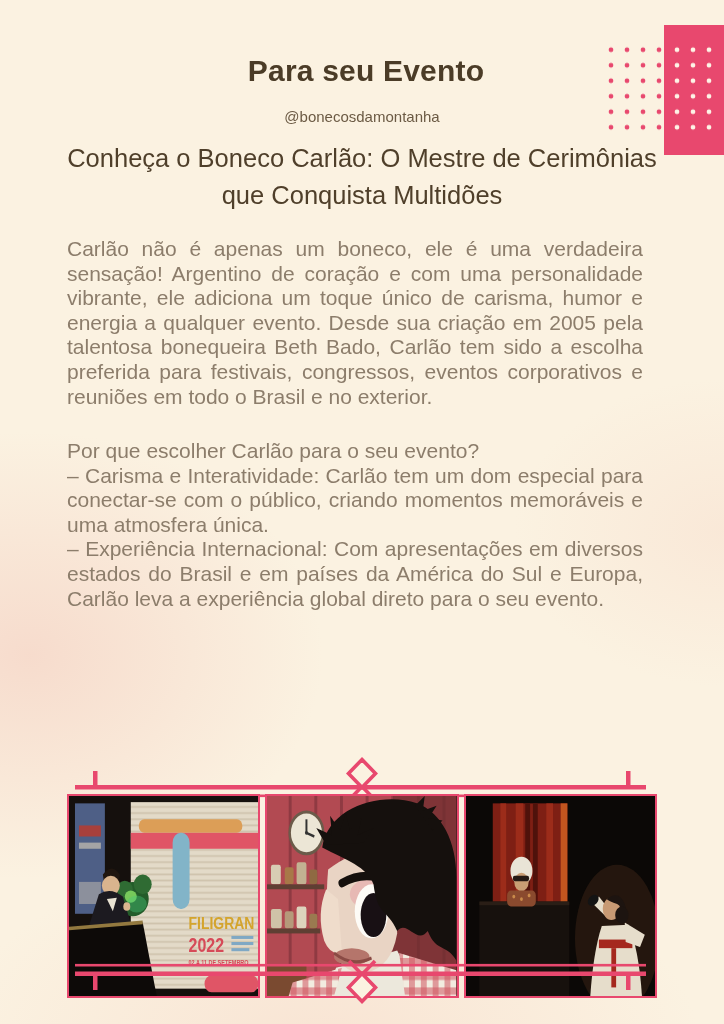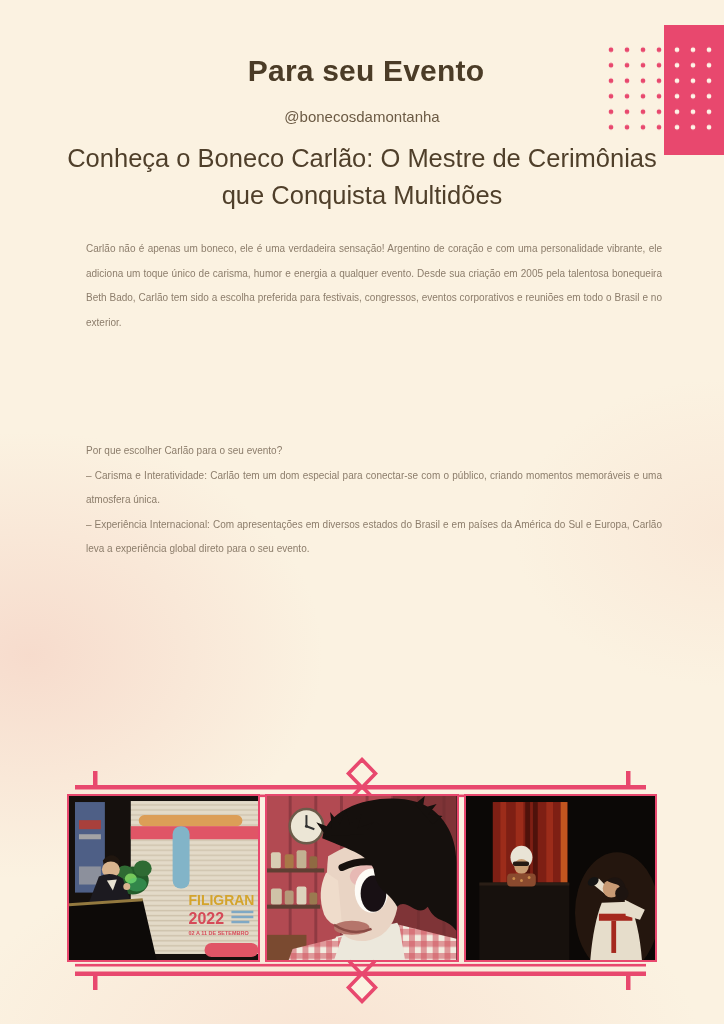--- a/index.html
+++ b/index.html
@@ -54,34 +54,34 @@
   }
   .heading{
     position:absolute;top:140px;left:55px;right:55px;
     text-align:center;
     font-size:25.5px;font-weight:normal;
     line-height:37px;
     color:#4f3f2a;
   }
   
   .bodytext{
-    position:absolute;left:86px;width:576px;
-    font-size:10px;line-height:24.6px;
+    position:absolute;left:67px;width:576px;
+    font-size:21px;line-height:24.6px;
     color:var(--body-brown);
     text-align:justify;
   }
   .intro{top:237px;}
   .block2{top:439px;}
   .block2 p{margin:0;text-align:justify;}
   
   .frame{position:absolute;left:66px;width:592px;height:48px;display:block;}
   .frame-top{top:755px;}
   .frame-bottom{top:958px;transform:scaleY(-1);}
   .gallery{
-    position:absolute;left:67px;top:794px;width:590px;height:168px;
+    position:absolute;left:67px;top:794px;width:590px;height:204px;
     display:flex;gap:5px;
   }
   .photo{
     flex:1;height:100%;
     border:2.5px solid var(--pink);
     background:#15100d;
     overflow:hidden;
   }
   .photo svg{display:block;width:100%;height:100%;}
 </style>

